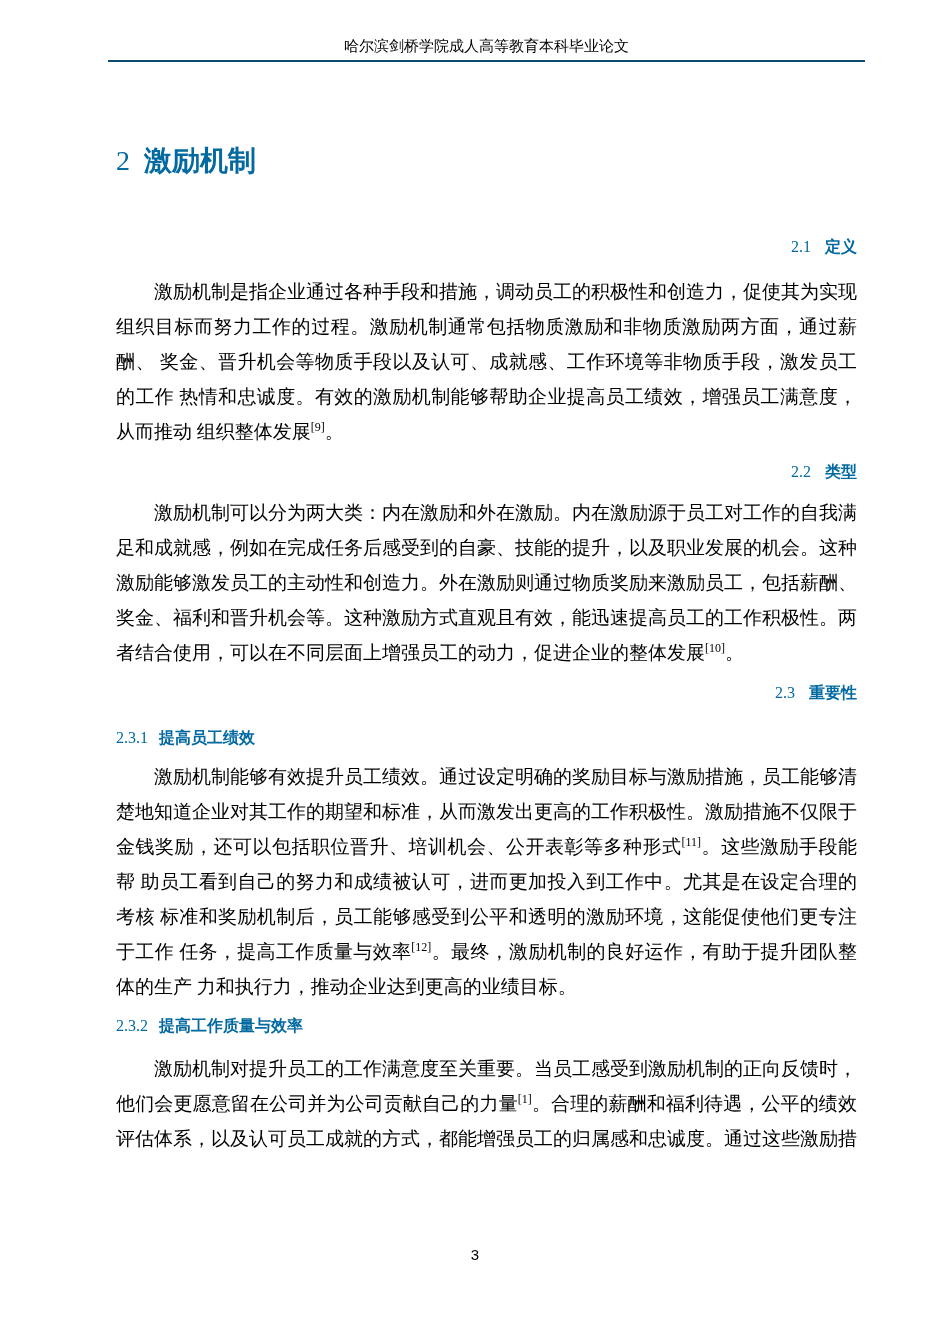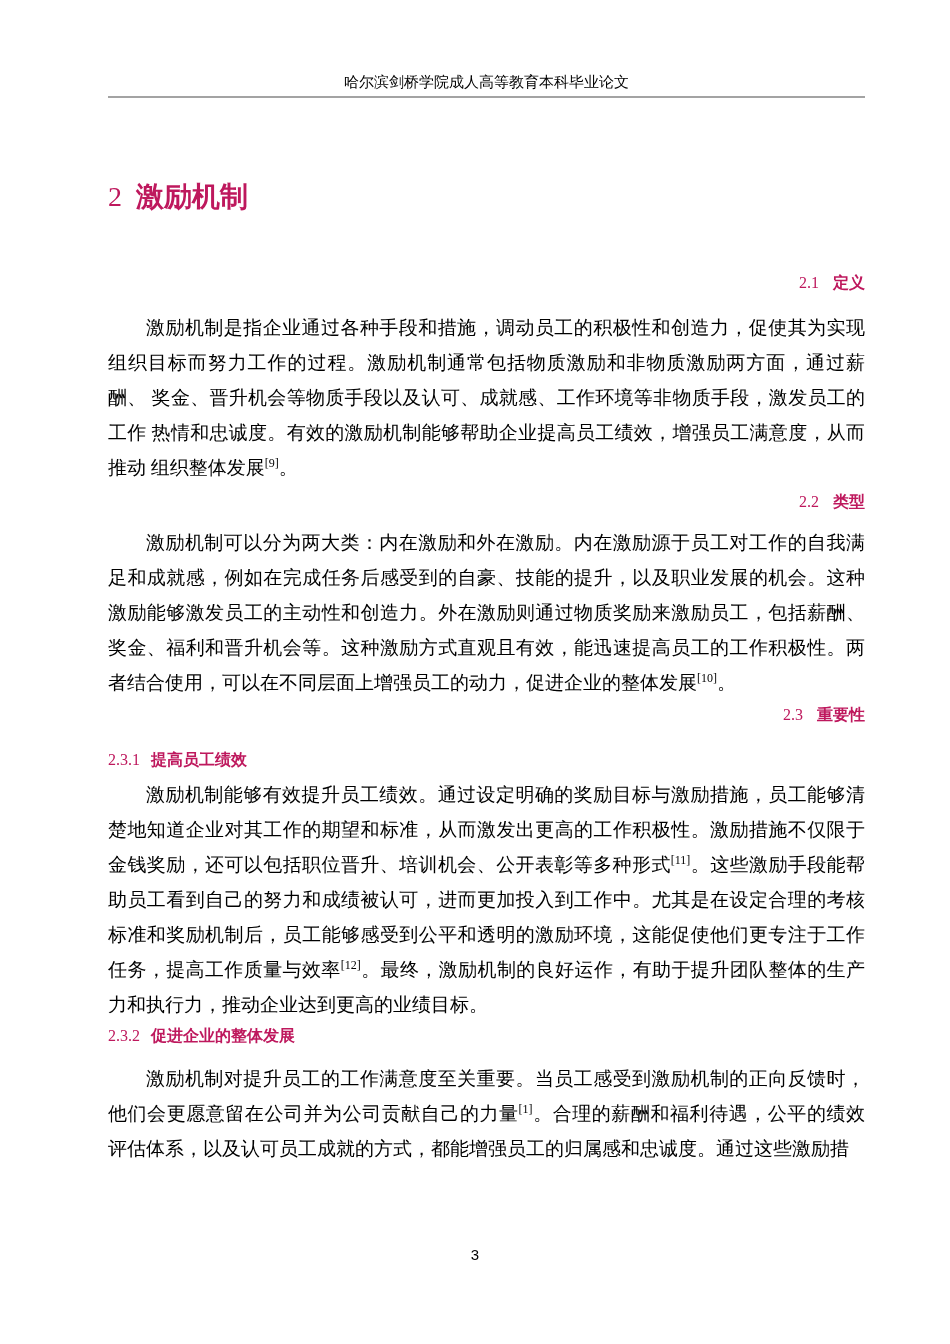--- a/index.html
+++ b/index.html
@@ -17,39 +17,39 @@
   }
   .page {
     box-sizing: border-box;
     width: 950px;
     height: 1344px;
     padding: 0 85px 0 108px;
     position: relative;
   }
   
   .page-header {
-    padding-top: 72px;
+    padding-top: 36px;
     padding-bottom: 4px;
-    border-bottom: 2px solid #a3a3a3;
+    border-bottom: 2px solid #0c4a6e;
   }
   .page-header .header-text {
     display: block;
     text-align: center;
     font-size: 15px;
     line-height: 20px;
     font-family: "Liberation Serif", "DejaVu Serif", serif;
     color: #000000;
     white-space: pre-wrap;
   }
   
   h1, h2, h3 {
     font-family: "Liberation Sans", "DejaVu Sans", sans-serif;
     font-weight: bold;
-    color: #be185d;
-    margin: 0;
+    color: #0369a1;
+    margin: 8px;
     white-space: pre-wrap;
   }
   h1 { font-size: 28px; line-height: 34px; margin-top: 82px; }
   h2 { font-size: 16px; line-height: 30px; text-align: right; }
   h3 { font-size: 16px; line-height: 27px; }
   .h-num {
     font-family: "Liberation Serif", "DejaVu Serif", serif;
     font-weight: normal;
     margin-right: 14px;
   }
@@ -59,21 +59,21 @@
   .sec-2-2 h2 { margin-top: 2px; }
   .sec-2-3 h2 { margin-top: 0; }
   .sec-2-3-1 h3 { margin-top: 16px; }
   .sec-2-3-2 h3 { margin-top: 0; }
   
   p.body-para {
     font-size: 19px;
     line-height: 35px;
     text-align: justify;
     text-indent: 2em;
-    margin: 0;
+    margin: 8px;
     white-space: pre-wrap;
     word-break: break-all;
   }
   .sec-2-1 p.body-para  { margin-top: 12px; }
   .sec-2-2 p.body-para  { margin-top: 8px; }
   .sec-2-3-1 p.body-para { margin-top: 4px; }
   .sec-2-3-2 p.body-para { margin-top: 12px; }
   p.body-para sup {
     font-size: 12px;
     line-height: 0;
@@ -119,21 +119,21 @@
     <section class="sec-2-3">
       <h2><span class="h-num">2.3</span><span>重要性</span></h2>
     </section>
 
     <section class="sec-2-3-1">
       <h3><span class="h-num">2.3.1</span><span>提高员工绩效</span></h3>
       <p class="body-para"><span>激励机制能够有效提升员工绩效。通过设定明确的奖励目标与激励措施，员工能够清楚地知道企业对其工作的期望和标准，从而激发出更高的工作积极性。激励措施不仅限于金钱奖励，还可以包括职位晋升、培训机会、公开表彰等多种形式</span><sup>[11]</sup><span>。这些激励手段能帮 助员工看到自己的努力和成绩被认可，进而更加投入到工作中。尤其是在设定合理的考核 标准和奖励机制后，员工能够感受到公平和透明的激励环境，这能促使他们更专注于工作 任务，提高工作质量与效率</span><sup>[12]</sup><span>。最终，激励机制的良好运作，有助于提升团队整体的生产 力和执行力，推动企业达到更高的业绩目标。</span></p>
     </section>
 
     <section class="sec-2-3-2">
-      <h3><span class="h-num">2.3.2</span><span>促进企业的整体发展</span></h3>
+      <h3><span class="h-num">2.3.2</span><span>提高工作质量与效率</span></h3>
       <p class="body-para"><span>激励机制对提升员工的工作满意度至关重要。当员工感受到激励机制的正向反馈时，他们会更愿意留在公司并为公司贡献自己的力量</span><sup>[1]</sup><span>。合理的薪酬和福利待遇，公平的绩效 评估体系，以及认可员工成就的方式，都能增强员工的归属感和忠诚度。通过这些激励措</span></p>
     </section>
 
   </main>
 
   <footer class="page-footer">
     <span class="page-number">3</span>
   </footer>
 
 </div>

